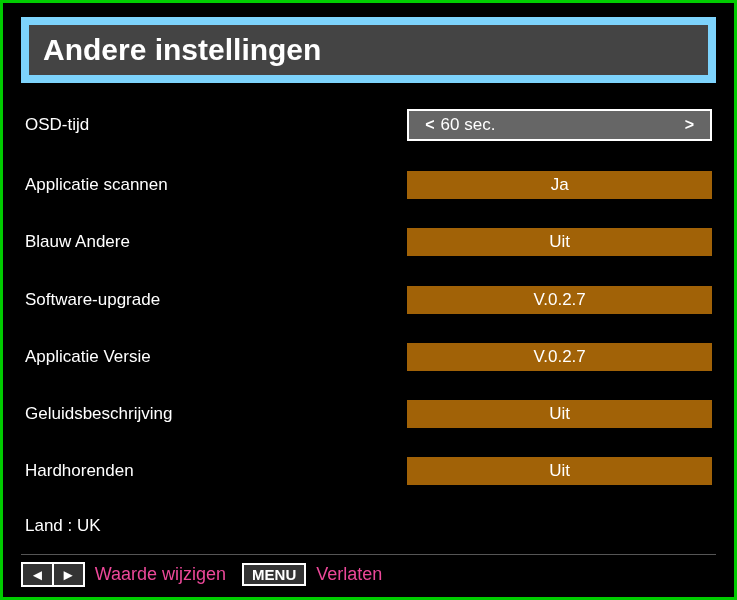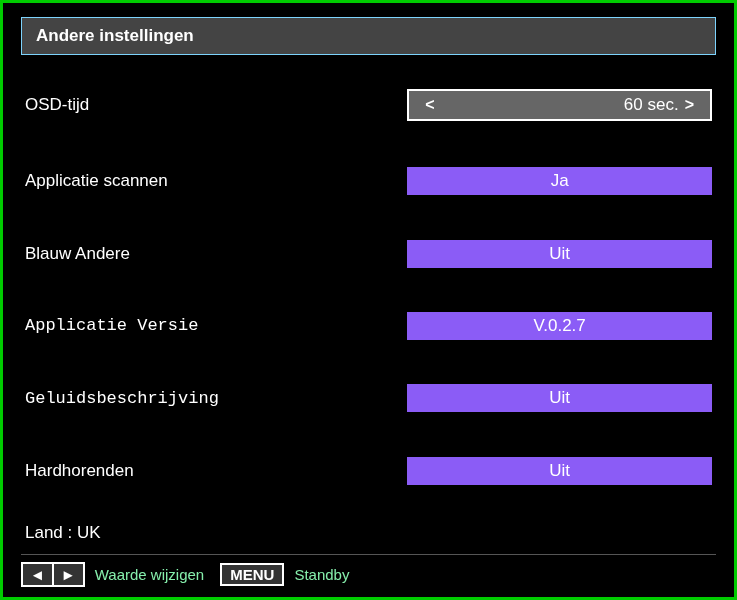--- a/index.html
+++ b/index.html
@@ -18,24 +18,24 @@
       position: relative;
     }
     .inner-content {
       padding: 0 18px 0 18px;
       height: 100%;
       display: flex;
       flex-direction: column;
     }
     .title-bar {
       background: #444;
-      border: 1px solid #7dd3fc;
+      border: 8px solid #7dd3fc;
       padding: 8px 14px;
       margin: 14px 0 10px 0;
-      font-size: 17px;
+      font-size: 30px;
       font-weight: bold;
       color: #fff;
       display: inline-block;
       width: 100%;
     }
     .settings-table {
       width: 100%;
       border-collapse: collapse;
       flex: 1;
     }
@@ -46,21 +46,21 @@
     }
     .settings-table tr td:first-child {
       color: #fff;
       font-weight: normal;
       width: 55%;
     }
     .settings-table tr td:last-child {
       width: 45%;
     }
     .value-box {
-      background: #8b5cf6;
+      background: #a16207;
       text-align: center;
       padding: 4px 10px;
       font-size: 17px;
       color: #fff;
       display: flex;
       align-items: center;
       justify-content: center;
       min-height: 28px;
     }
     .value-box.with-arrows {
@@ -72,30 +72,30 @@
     }
     .arrow-btn {
       color: #fff;
       font-size: 16px;
       cursor: pointer;
       padding: 0 6px;
       font-weight: bold;
     }
     .value-text {
       flex: 1;
-      text-align: right;
+      text-align: left;
     }
     .footer-area {
       padding: 10px 0 0 0;
       margin-top: 6px;
     }
     .land-text {
       font-size: 17px;
       color: #fff;
-      margin-bottom: 11px;
+      margin-bottom: 18px;
       padding-left: 4px;
     }
     .bottom-bar {
       display: flex;
       align-items: center;
       border-top: 1px solid #555;
       padding: 7px 0 10px 0;
       gap: 6px;
     }
     .nav-btn-group {
@@ -110,40 +110,39 @@
       font-size: 15px;
       padding: 2px 7px;
       font-weight: bold;
       border-right: 2px solid #fff;
       cursor: pointer;
     }
     .nav-btn:last-child {
       border-right: none;
     }
     .bottom-label {
-      font-size: 15px;
-      color: #86efac;
+      font-size: 18px;
+      color: #ec4899;
       margin-right: 10px;
     }
     .menu-btn {
       border: 2px solid #fff;
       background: #333;
       color: #fff;
       font-size: 15px;
       padding: 1px 8px;
       font-weight: bold;
       margin-right: 4px;
     }
     
     .bold-label {
       font-weight: bold;
     }
     .normal-label {
       font-weight: normal;
-      font-family: Liberation Mono, monospace;
     }
   </style>
 </head>
 <body>
 
 <div class="outer-border">
   <div class="inner-content">
     <div class="title-bar">Andere instellingen</div>
 
     <table class="settings-table">
@@ -161,20 +160,26 @@
           <tr>
             <td class="bold-label">Applicatie scannen</td>
             <td>
               <div class="value-box">Ja</div>
             </td>
           </tr>
           <tr>
             <td class="bold-label">Blauw Andere</td>
             <td>
               <div class="value-box">Uit</div>
+            </td>
+          </tr>
+          <tr>
+            <td class="bold-label">Software-upgrade</td>
+            <td>
+              <div class="value-box">V.0.2.7</div>
             </td>
           </tr>
           <tr>
             <td class="normal-label">Applicatie Versie</td>
             <td>
               <div class="value-box">V.0.2.7</div>
             </td>
           </tr>
           <tr>
             <td class="normal-label">Geluidsbeschrijving</td>
@@ -193,17 +198,17 @@
 
     <div class="footer-area">
       <div class="land-text">Land : UK</div>
       <div class="bottom-bar">
         <div class="nav-btn-group">
           <span class="nav-btn">◄</span>
           <span class="nav-btn">►</span>
         </div>
         <span class="bottom-label">Waarde wijzigen</span>
         <div class="menu-btn">MENU</div>
-        <span class="bottom-label">Standby</span>
+        <span class="bottom-label">Verlaten</span>
       </div>
     </div>
   </div>
 </div>
 
 </body></html>

